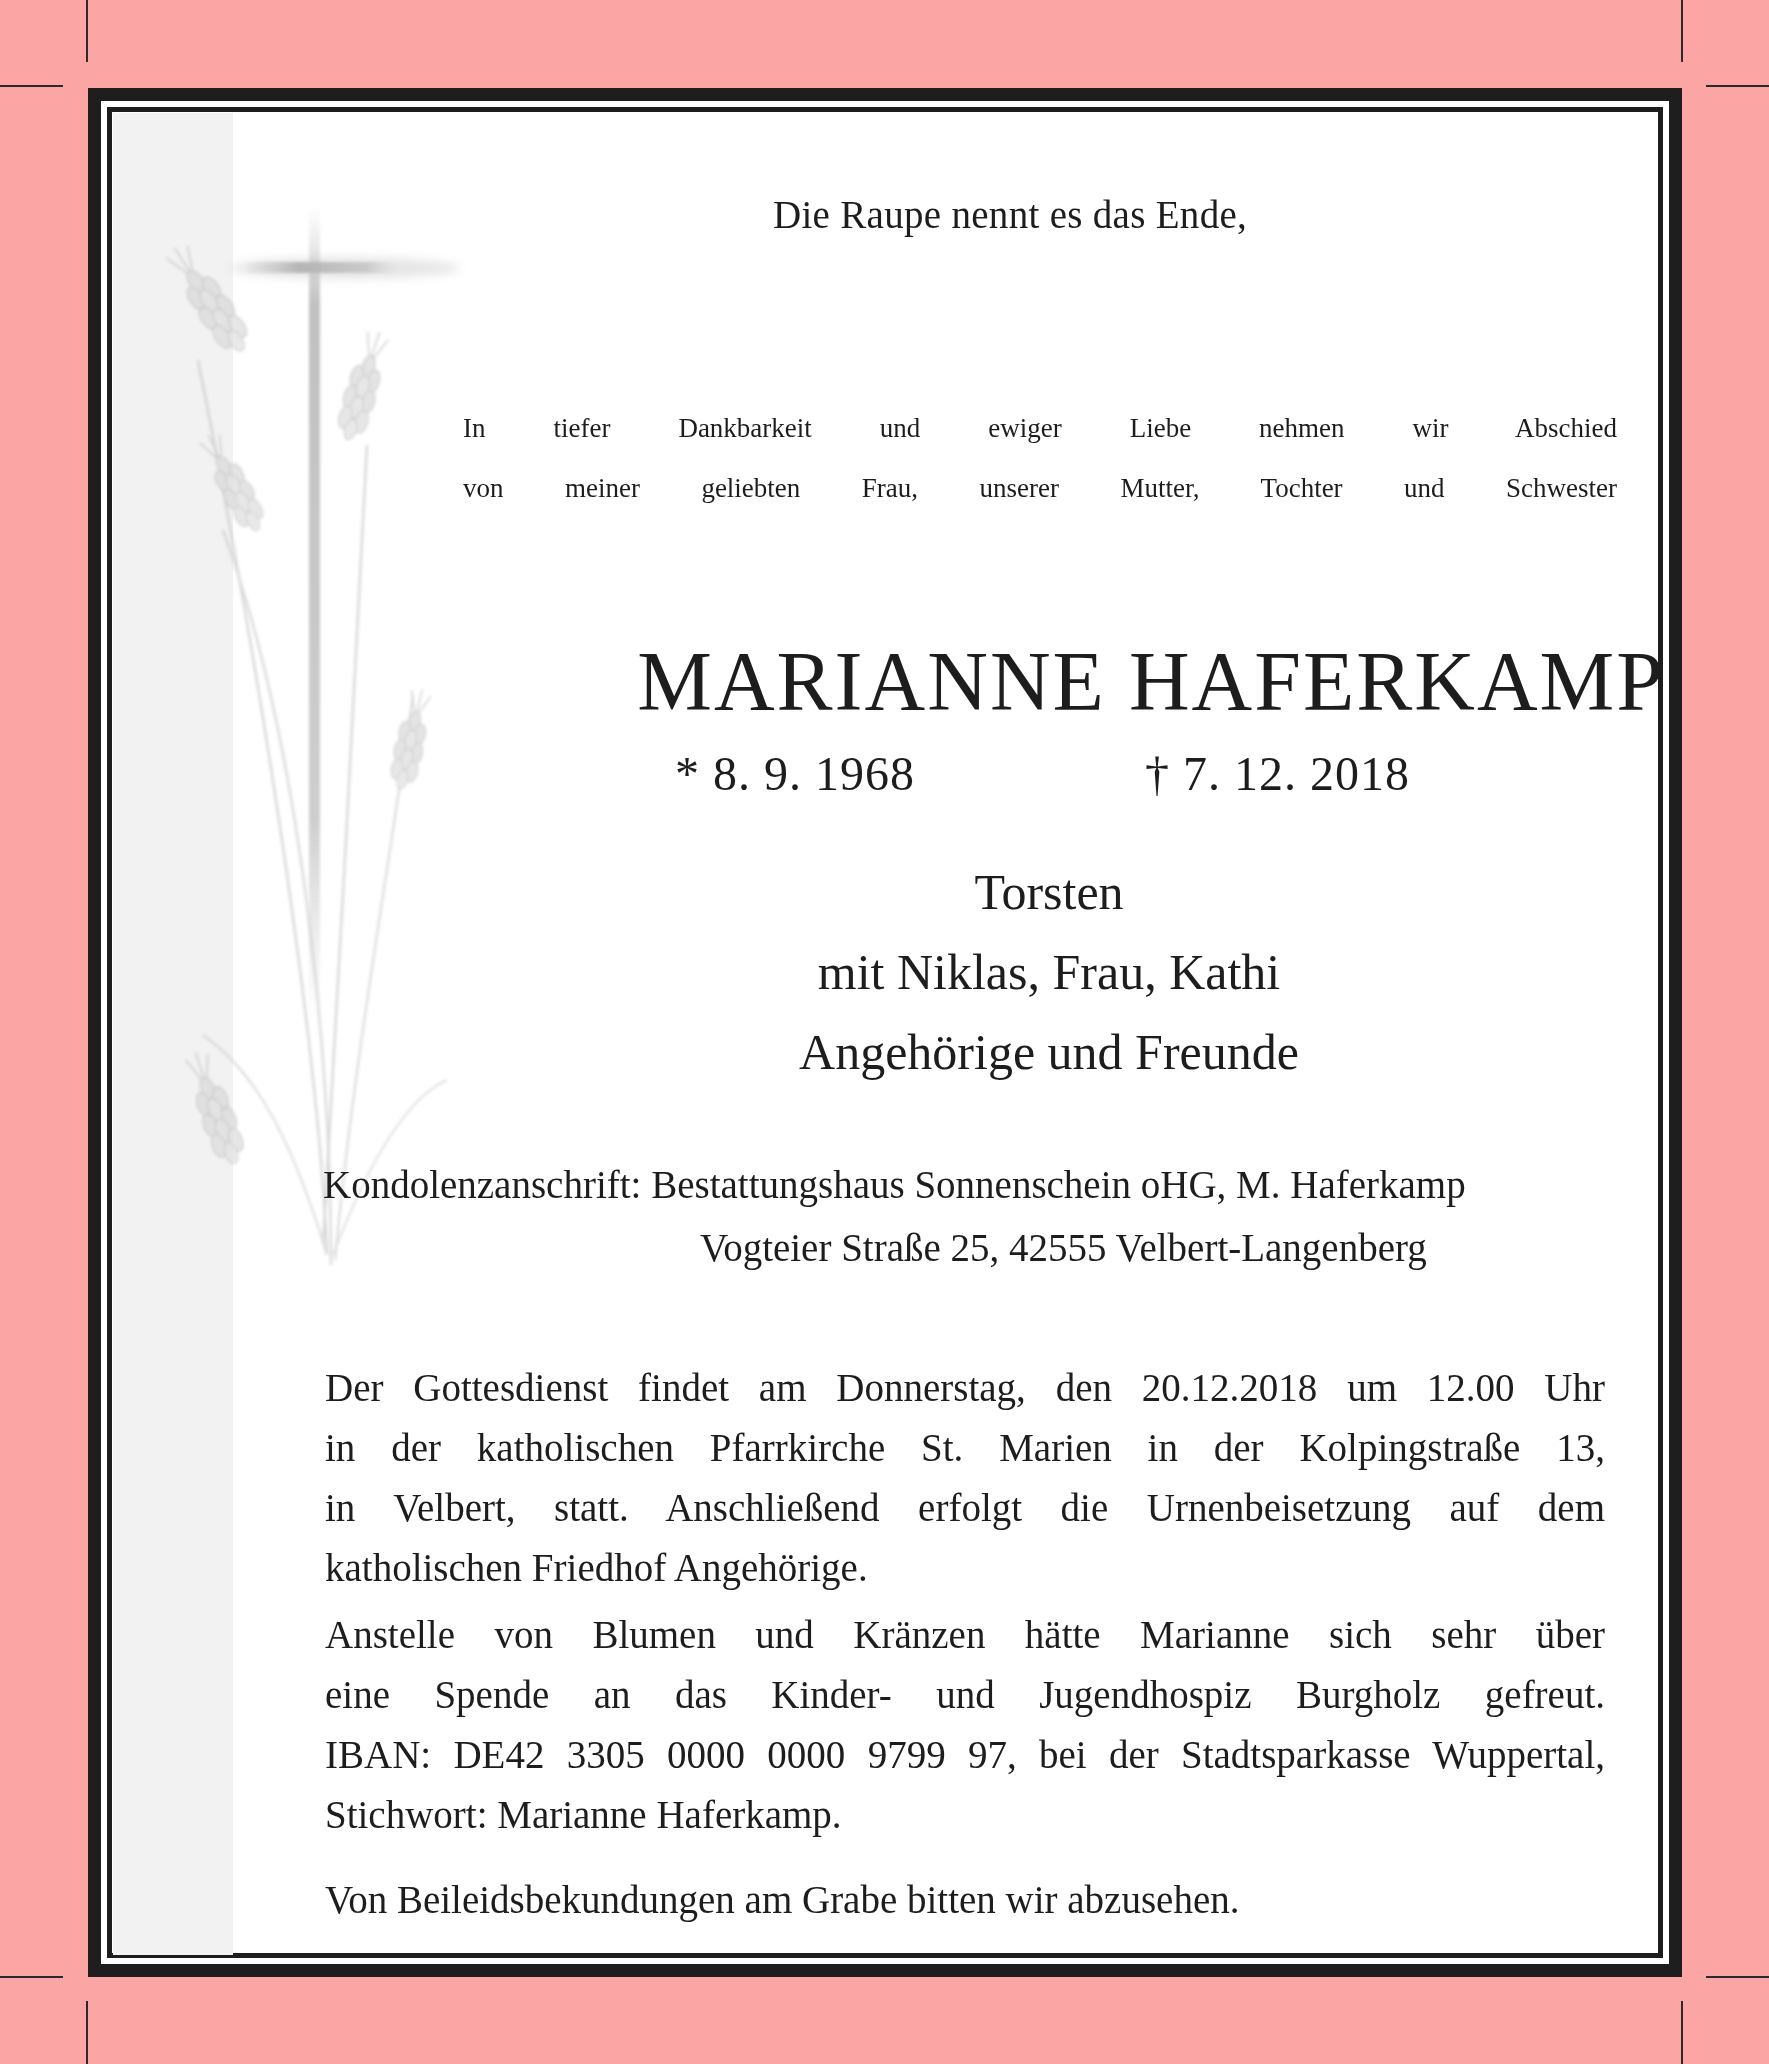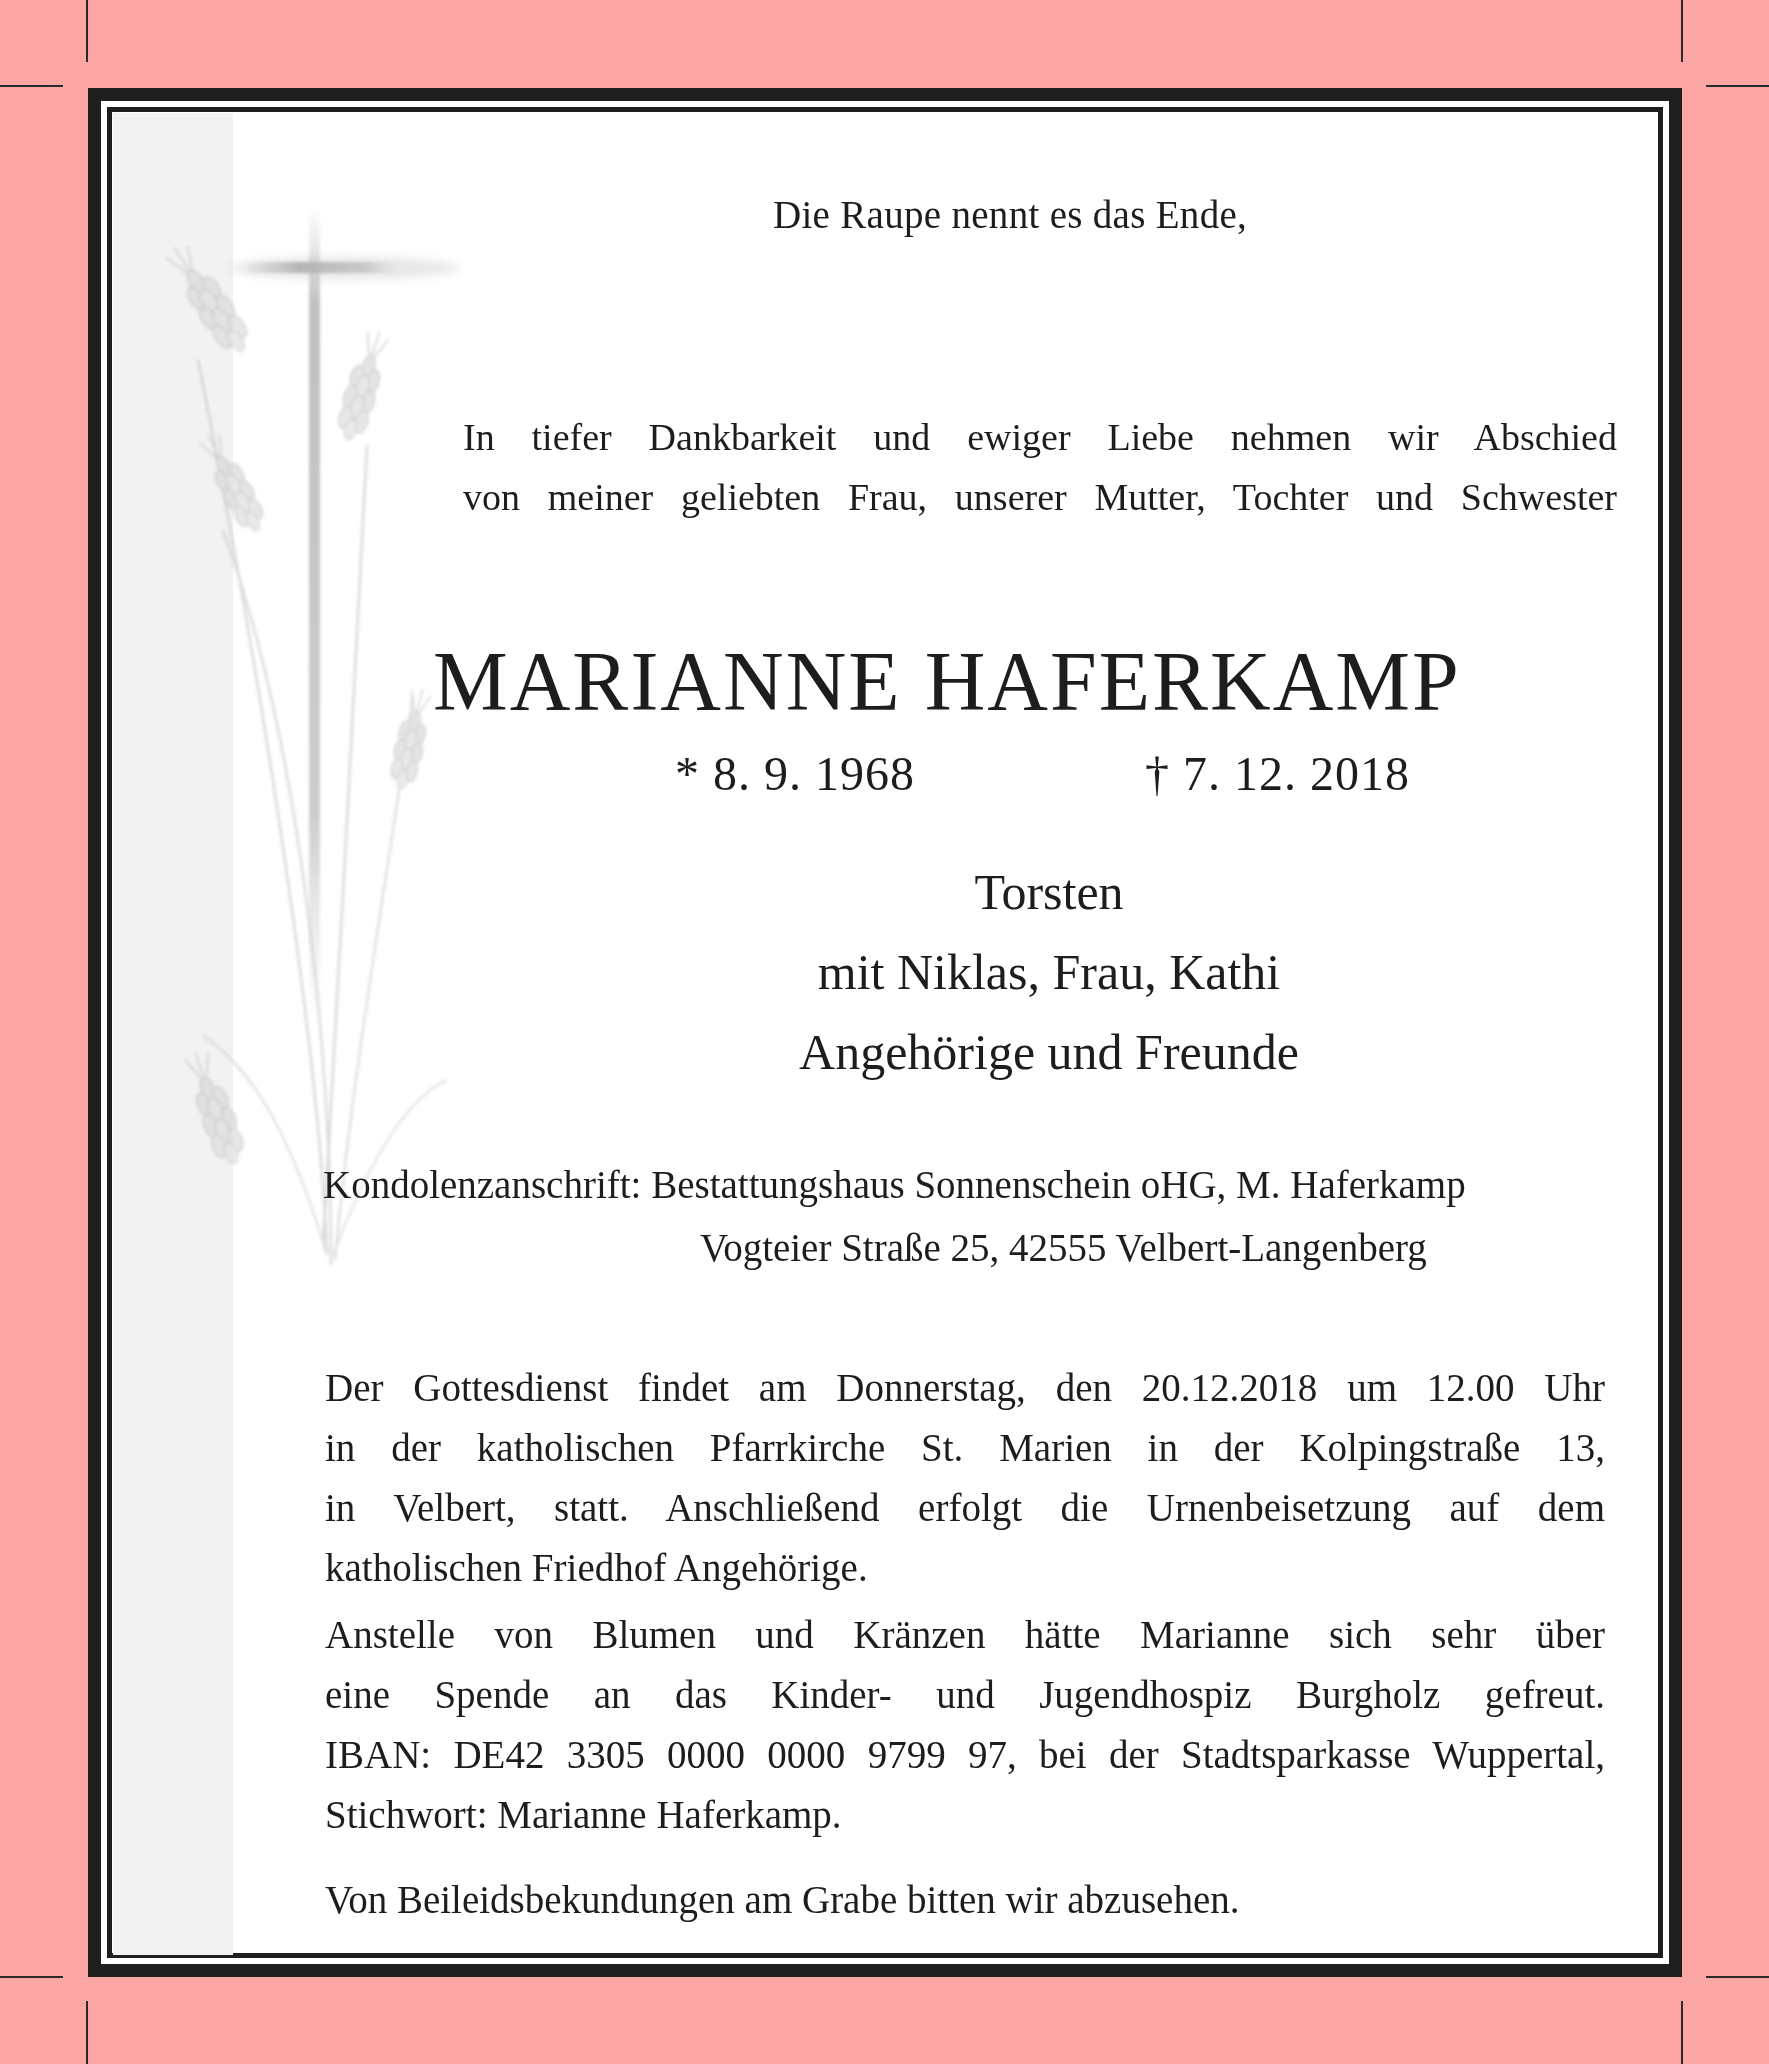--- a/index.html
+++ b/index.html
@@ -18,24 +18,24 @@
     position:absolute;left:6px;top:6px;right:6px;bottom:6px;
     border:5px solid #1e1e1e;box-sizing:border-box;
   }
   .band{
     position:absolute;left:113px;top:113px;width:120px;height:1842px;background:#f2f2f2;
   }
   .artwork{position:absolute;left:95px;top:135px;width:400px;height:1150px;}
   
   .txt{position:absolute;color:#1d1d1d;}
   .quote{left:773px;top:185px;width:880px;font-size:39px;line-height:60px;letter-spacing:0.3px;}
-  .intro{left:463px;top:407px;width:1154px;font-size:38px;line-height:60px;}
+  .intro{left:463px;top:398px;width:1154px;font-size:27px;line-height:60px;}
   .jline{text-align:justify;text-align-last:justify;}
   .name{
-    left:433px;top:634px;width:1232px;text-align:left;
+    left:433px;top:634px;width:1232px;text-align:right;
     font-size:84px;line-height:96px;letter-spacing:2px;font-weight:400;
   }
   .birth{left:675px;top:744px;font-size:48px;line-height:60px;letter-spacing:1px;}
   .death{left:1145px;top:744px;font-size:48px;line-height:60px;letter-spacing:1px;}
   .mourners{left:433px;top:852px;width:1232px;text-align:center;font-size:50px;line-height:80px;}
   .cond1{left:323px;top:1155px;font-size:39px;line-height:60px;}
   .cond2{left:700px;top:1218px;font-size:39px;line-height:60px;text-align:center;}
   .para{left:325px;width:1280px;font-size:39px;line-height:60px;}
   .service{top:1358px;}
   .donation{top:1605px;}

